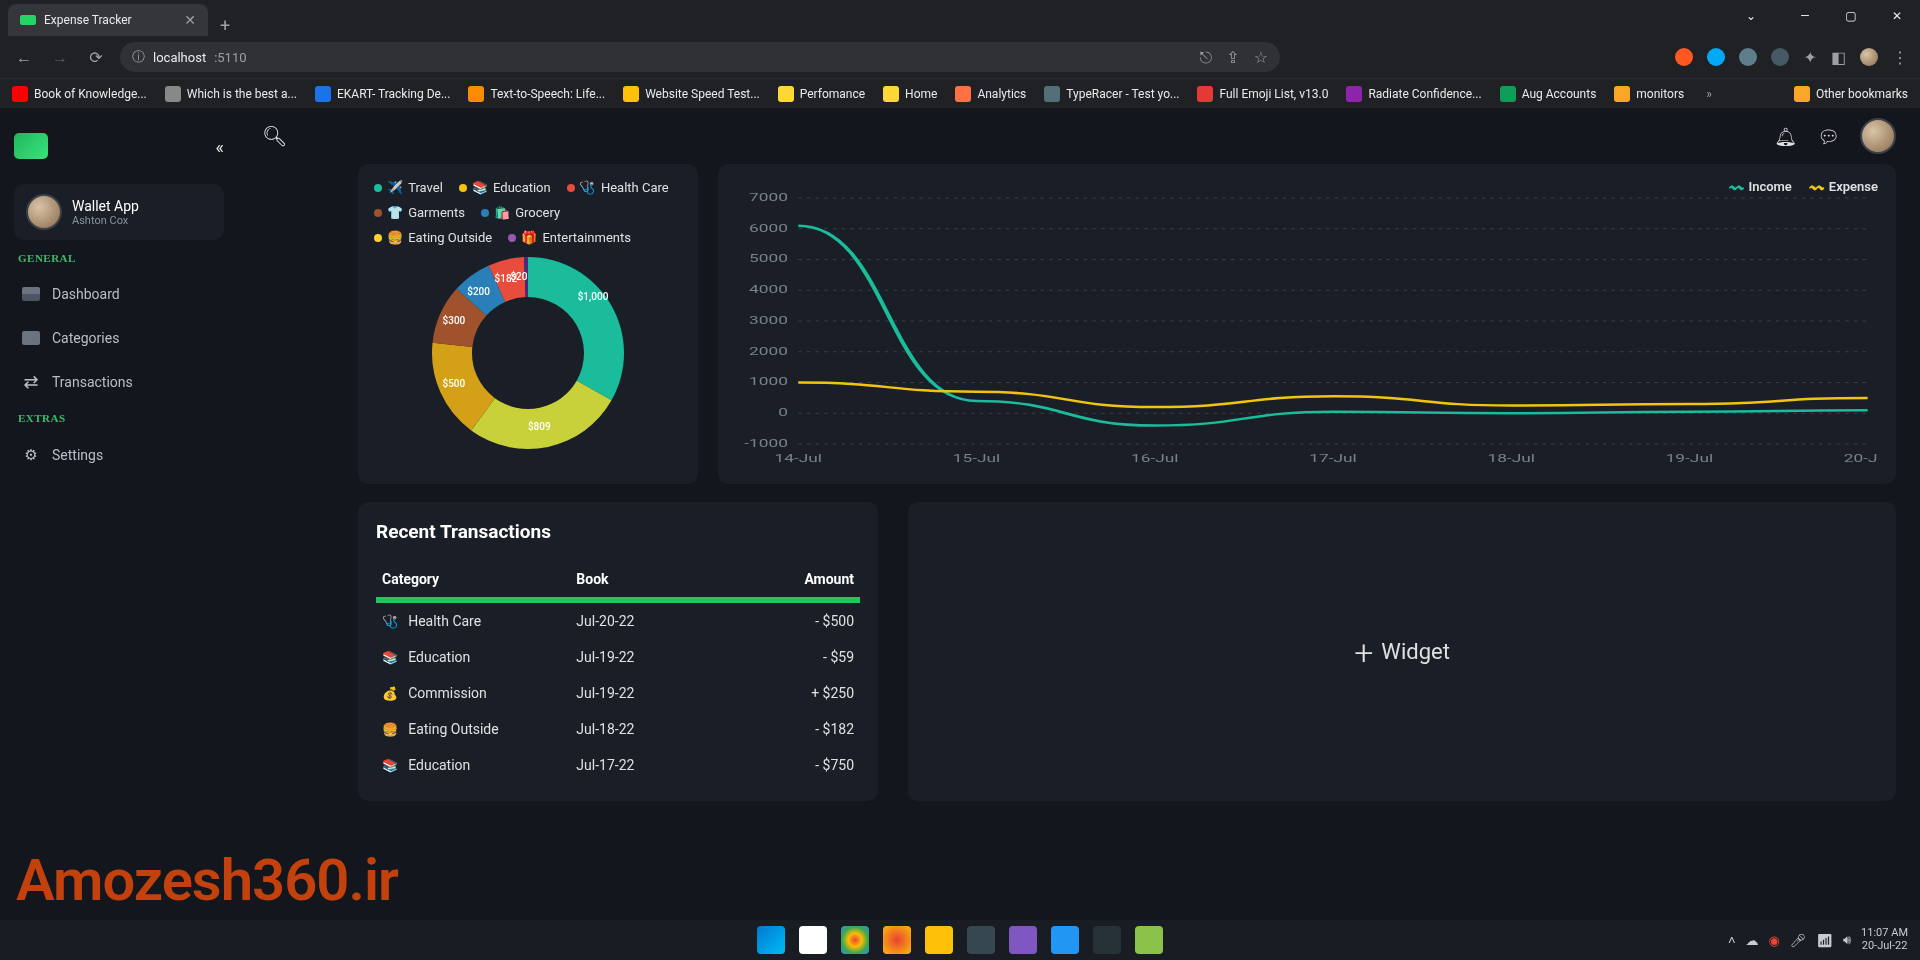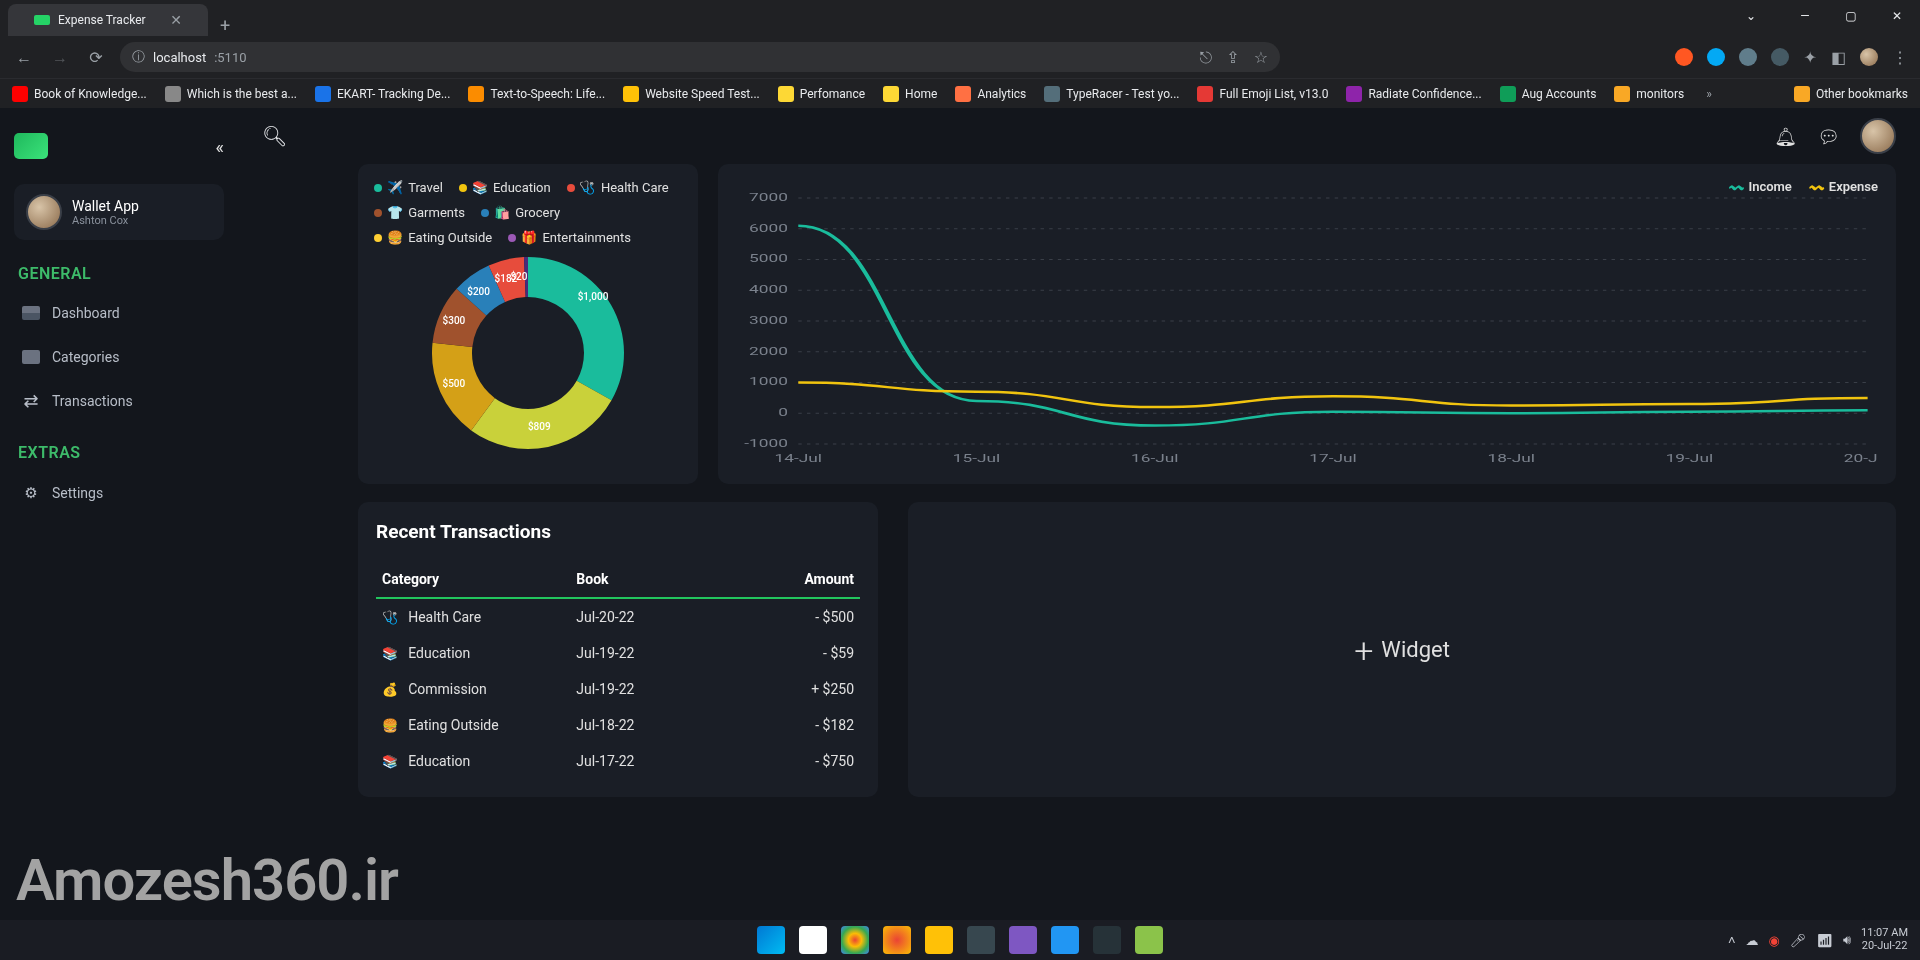--- a/index.html
+++ b/index.html
@@ -1,21 +1,21 @@
 <!DOCTYPE html>
 <html><head>
 <meta charset="utf-8">
 <style>
 * { margin: 0; padding: 0; box-sizing: border-box; font-family: -apple-system, BlinkMacSystemFont, "Segoe UI", Roboto, sans-serif; }
 body { background: #0f1419; color: #e0e0e0; width: 1920px; height: 960px; overflow: hidden; position: relative; }
 
 
 .browser-chrome { background: #202124; height: 78px; }
 .tab-bar { height: 36px; display: flex; align-items: flex-end; padding-left: 8px; }
-.tab { background: #35363a; height: 32px; border-radius: 8px 8px 0 0; display: flex; align-items: center; padding: 0 26px; gap: 8px; min-width: 200px; }
+.tab { background: #35363a; height: 32px; border-radius: 8px 8px 0 0; display: flex; align-items: center; padding: 0 12px; gap: 8px; min-width: 200px; }
 .tab-favicon { width: 16px; height: 10px; background: #25d366; border-radius: 2px; }
 .tab-title { font-size: 12px; color: #e8eaed; flex: 1; }
 .tab-close { color: #9aa0a6; font-size: 14px; cursor: pointer; }
 .new-tab { color: #9aa0a6; font-size: 18px; padding: 0 12px; cursor: pointer; }
 .window-controls { position: absolute; top: 0; right: 0; display: flex; gap: 0; }
 .win-btn { width: 46px; height: 32px; display: flex; align-items: center; justify-content: center; color: #e8eaed; font-size: 12px; cursor: pointer; }
 .chevron-down { margin-right: 8px; }
 
 .url-bar-row { height: 42px; display: flex; align-items: center; padding: 0 12px; gap: 12px; background: #202124; }
 .nav-btn { color: #9aa0a6; font-size: 16px; cursor: pointer; width: 24px; text-align: center; }
@@ -36,21 +36,21 @@
 
 
 .sidebar { width: 238px; background: #13161c; padding: 16px 14px; display: flex; flex-direction: column; gap: 8px; }
 .logo-row { display: flex; align-items: center; justify-content: space-between; height: 44px; margin-bottom: 8px;}
 .wallet-logo { width: 34px; height: 26px; background: linear-gradient(135deg,#1fb85c,#3be37a); border-radius: 5px; position: relative; }
 .collapse { color: #e0e0e0; font-size: 18px; cursor: pointer; }
 .user-card { background: #1a1e26; border-radius: 10px; padding: 10px 12px; display: flex; gap: 10px; align-items: center; }
 .avatar-sm { width: 36px; height: 36px; border-radius: 50%; background: radial-gradient(circle at 35% 35%, #d8c4a8, #8a6a4a); border: 2px solid #3a3f48; }
 .user-name { font-size: 14px; color: #fff; }
 .user-sub { font-size: 11px; color: #8a919c; }
-.section-label { font-size: 16px; letter-spacing: 0.5px; color: #3dbb6a; margin-top: 16px; margin-bottom: 4px; font-weight: 600; padding-left: 4px; }
+.section-label { font-size: 11px; letter-spacing: 0.5px; color: #3dbb6a; margin-top: 4px; margin-bottom: 4px; font-weight: 600; padding-left: 4px; font-family: Liberation Serif, serif; }
 .nav-item { display: flex; align-items: center; gap: 12px; padding: 10px 8px; color: #b8bec8; font-size: 14px; border-radius: 6px; cursor: pointer; }
 .nav-item .ni-icon { width: 18px; height: 14px; position: relative; }
 .ni-dash { background: linear-gradient(#6b7280 50%, #4b5563 50%); border-radius: 2px;}
 .ni-cat { background: #6b7280; border-radius: 2px;}
 .ni-trans { color: #b8bec8; font-size: 18px; line-height: 14px; width: 18px; text-align: center;}
 .ni-rep { display: flex; align-items: flex-end; gap: 2px; height: 14px;}
 .ni-rep span { width: 4px; background: #6b7280;}
 .ni-set { font-size: 15px; color: #b8bec8; width: 18px; text-align: center;}
 
 
@@ -76,31 +76,31 @@
 
 .line-legend { position: absolute; top: 12px; right: 18px; display: flex; gap: 18px; font-size: 13px; }
 .line-legend .legend-item { font-weight: 600; }
 .squiggle { font-size: 14px; font-weight: bold; }
 .chart-area { position: absolute; left: 18px; right: 18px; top: 24px; bottom: 14px; }
 
 .row2 { display: flex; gap: 30px; padding: 0 24px 0 120px; }
 .trans-card { width: 520px; background: #1a1e26; border-radius: 10px; padding: 18px 18px; }
 .trans-title { font-size: 19px; font-weight: 700; color: #fff; margin-bottom: 18px; }
 .trans-head, .trans-row { display: flex; padding: 10px 6px; font-size: 14px; }
-.trans-head { font-weight: 700; color: #fff; border-bottom: 2px solid #22c55e; }
+.trans-head { font-weight: 700; color: #fff; border-bottom: 6px solid #22c55e; }
 .col-cat { flex: 1.4; display: flex; gap: 10px; align-items: center;}
 .col-date { flex: 1; }
 .col-amt { flex: 1; text-align: right; }
 .cat-emoji { font-size: 13px; }
 
 .widget-card { flex: 1; background: #1a1e26; border-radius: 10px; display: flex; align-items: center; justify-content: center; gap: 8px; color: #e0e0e0; font-size: 22px; cursor: pointer; }
 .plus { font-size: 34px; font-weight: 300; }
 
 
-.watermark { position: absolute; left: 16px; bottom: 46px; color: #a3a3a3; font-size: 58px; font-weight: 600; letter-spacing: -1px; }
+.watermark { position: absolute; left: 16px; bottom: 46px; color: #c2410c; font-size: 58px; font-weight: 600; letter-spacing: -1px; }
 
 
 .taskbar { position: absolute; bottom: 0; left: 0; right: 0; height: 40px; background: #1a1c23; display: flex; align-items: center; justify-content: center; }
 .task-icons { display: flex; gap: 14px; }
 .task-icon { width: 28px; height: 28px; border-radius: 4px; background: #2f3540; cursor: pointer; }
 .tray { position: absolute; right: 12px; display: flex; align-items: center; gap: 10px; color: #c8ccd4; font-size: 11px; }
 .tray-time { text-align: center; line-height: 1.15; }
 .tray-icon { font-size: 13px; }
 
 .other-bm { margin-left: auto; display: flex; gap: 6px; align-items: center;}

